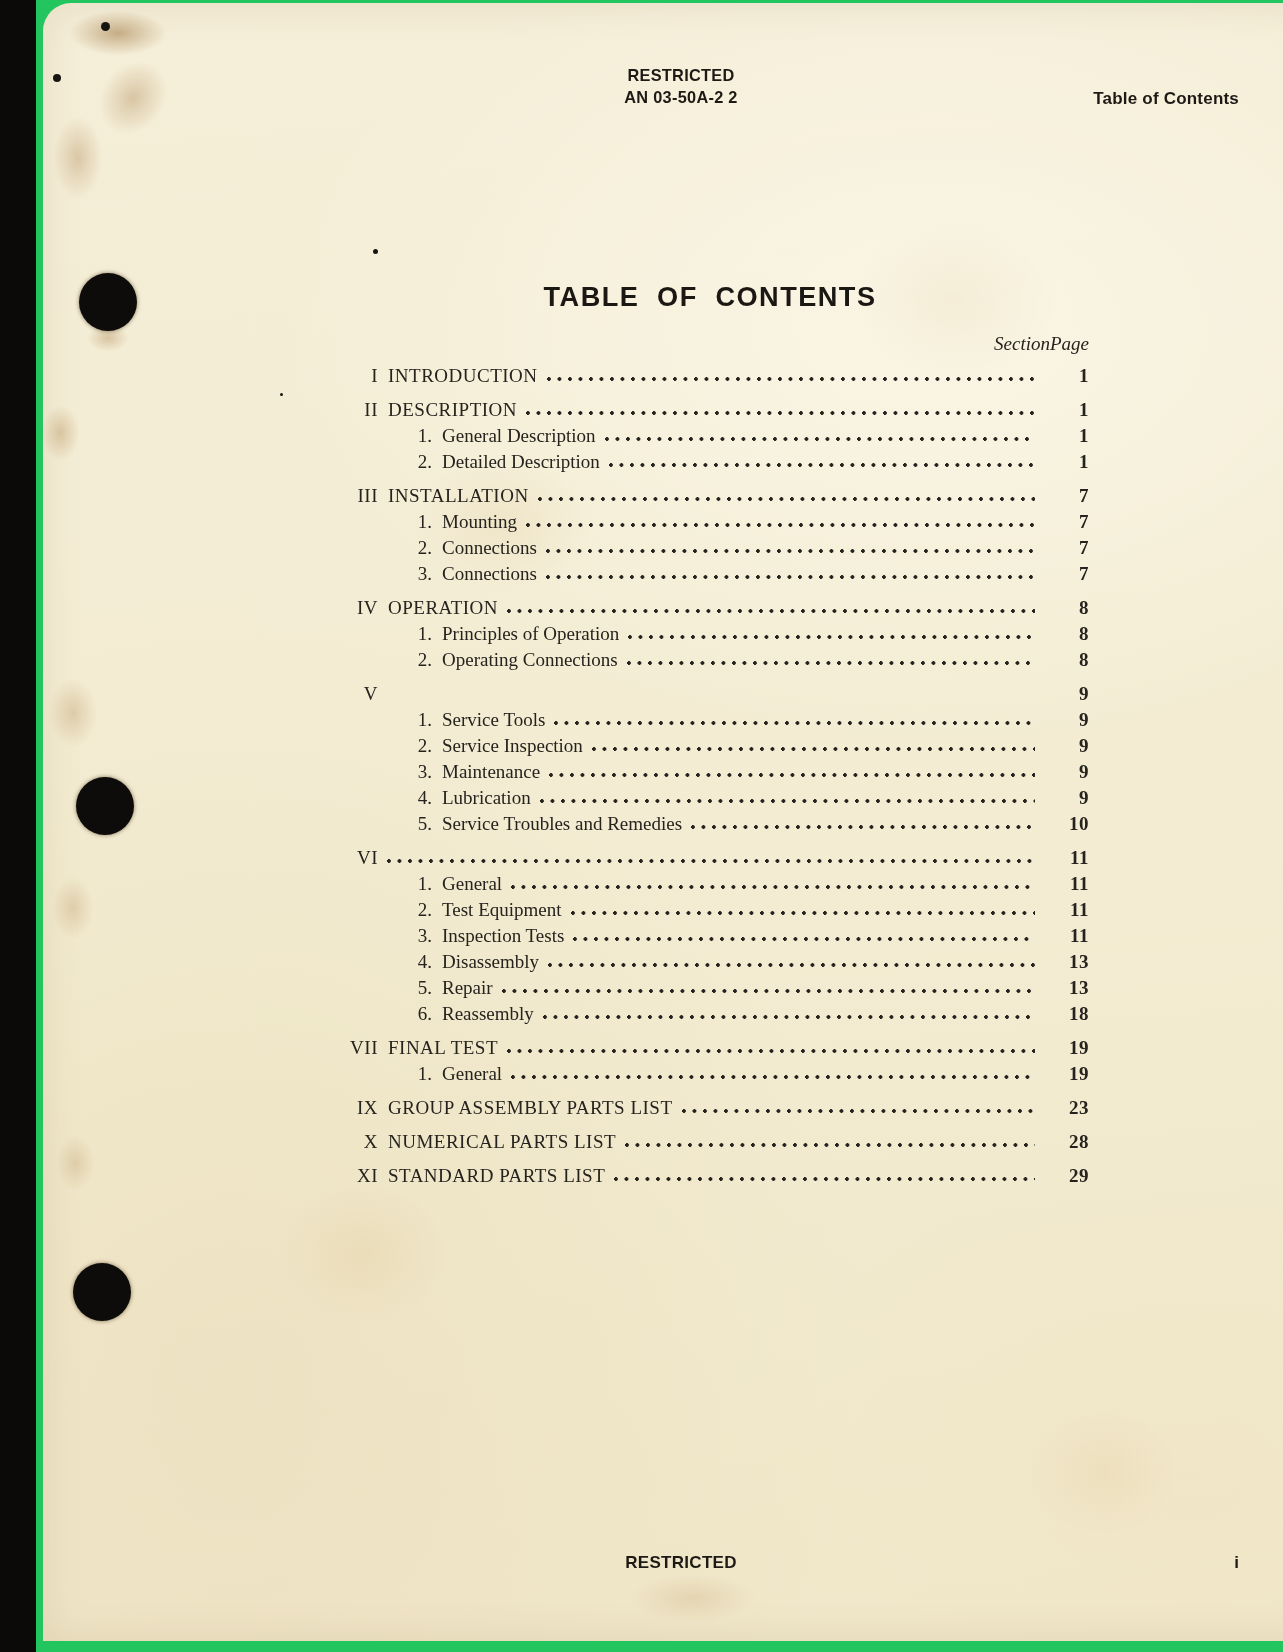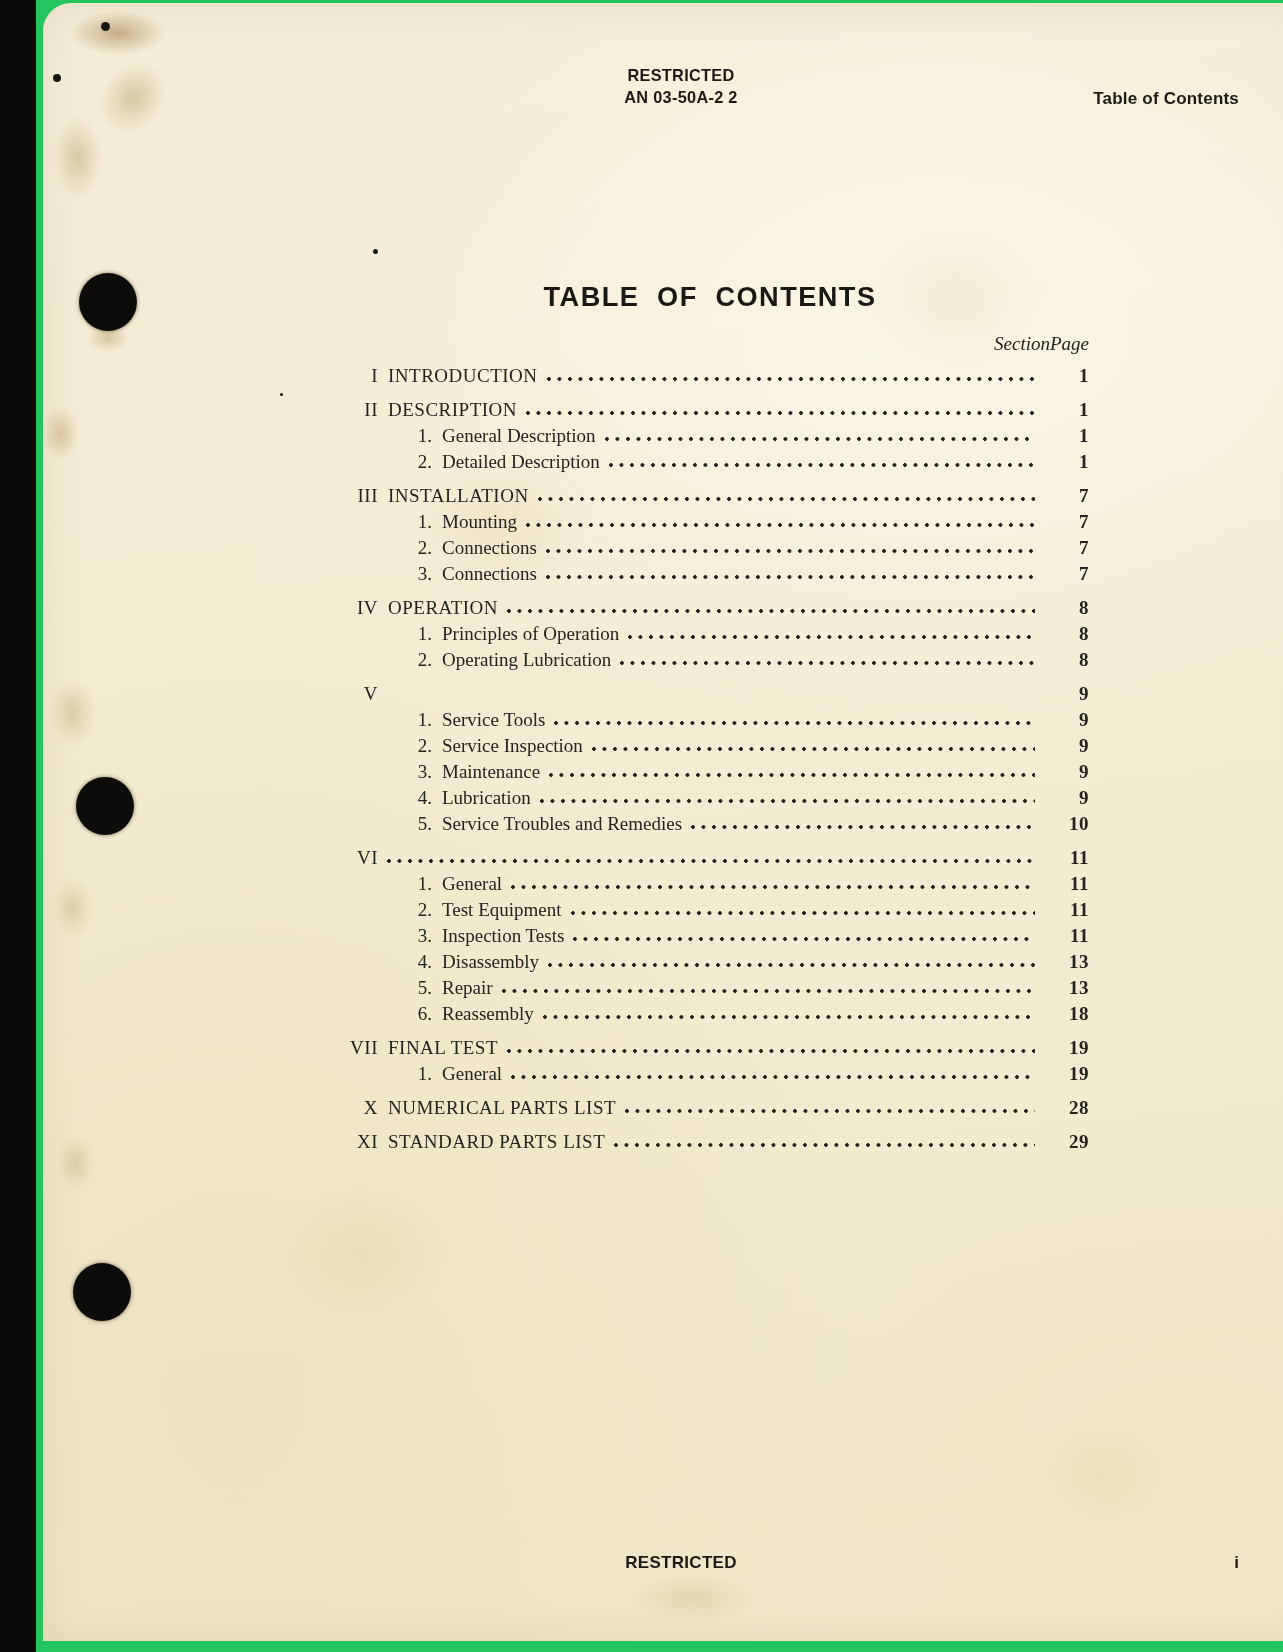--- a/index.html
+++ b/index.html
@@ -146,21 +146,21 @@
           <span class="pg">8</span>
         </div>
         <div class="row sub">
           <span class="numeral">1.</span>
           <span class="ttl">Principles of Operation</span>
           <span class="leader"></span>
           <span class="pg">8</span>
         </div>
         <div class="row sub">
           <span class="numeral">2.</span>
-          <span class="ttl">Operating Lubrication</span>
+          <span class="ttl">Operating Connections</span>
           <span class="leader"></span>
           <span class="pg">8</span>
         </div>
         <div class="row main">
           <span class="numeral">V</span>
           <span class="leader none"></span>
           <span class="pg">9</span>
         </div>
         <div class="row sub">
           <span class="numeral">1.</span>
@@ -237,20 +237,26 @@
           <span class="numeral">VII</span>
           <span class="ttl">FINAL TEST</span>
           <span class="leader"></span>
           <span class="pg">19</span>
         </div>
         <div class="row sub">
           <span class="numeral">1.</span>
           <span class="ttl">General</span>
           <span class="leader"></span>
           <span class="pg">19</span>
+        </div>
+        <div class="row main">
+          <span class="numeral">IX</span>
+          <span class="ttl">GROUP ASSEMBLY PARTS LIST</span>
+          <span class="leader"></span>
+          <span class="pg">23</span>
         </div>
         <div class="row main">
           <span class="numeral">X</span>
           <span class="ttl">NUMERICAL PARTS LIST</span>
           <span class="leader"></span>
           <span class="pg">28</span>
         </div>
         <div class="row main">
           <span class="numeral">XI</span>
           <span class="ttl">STANDARD PARTS LIST</span>

